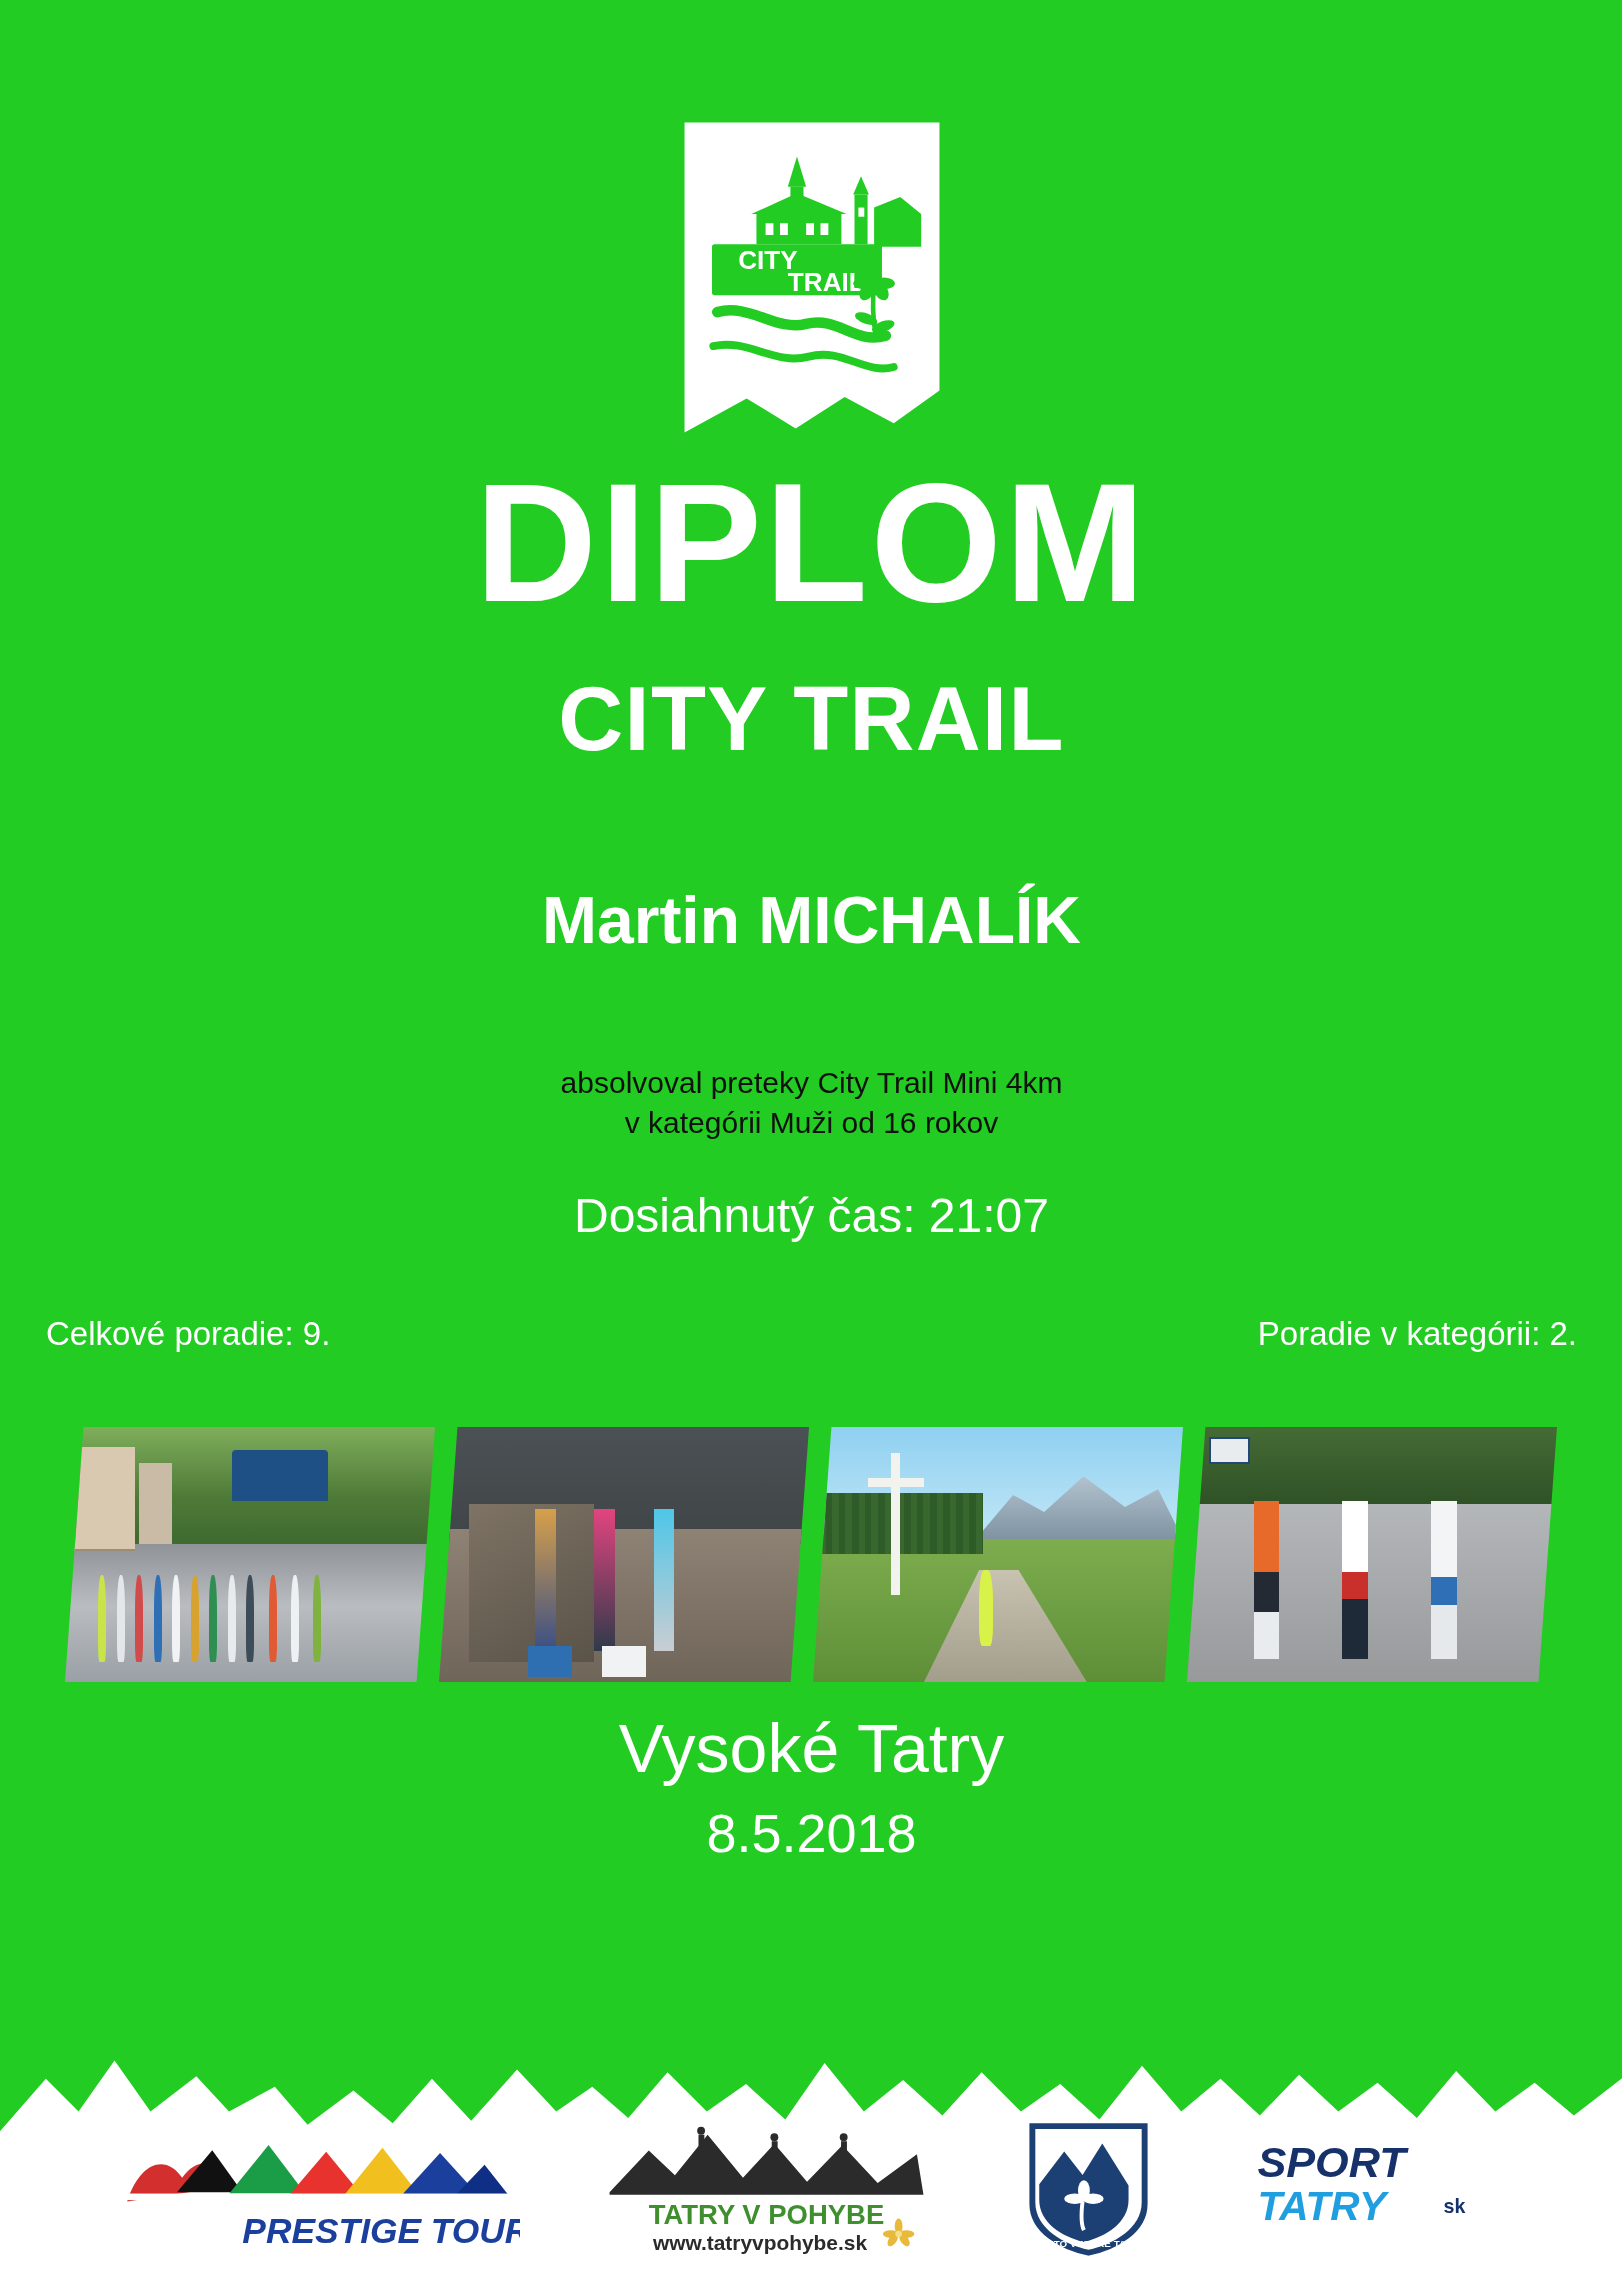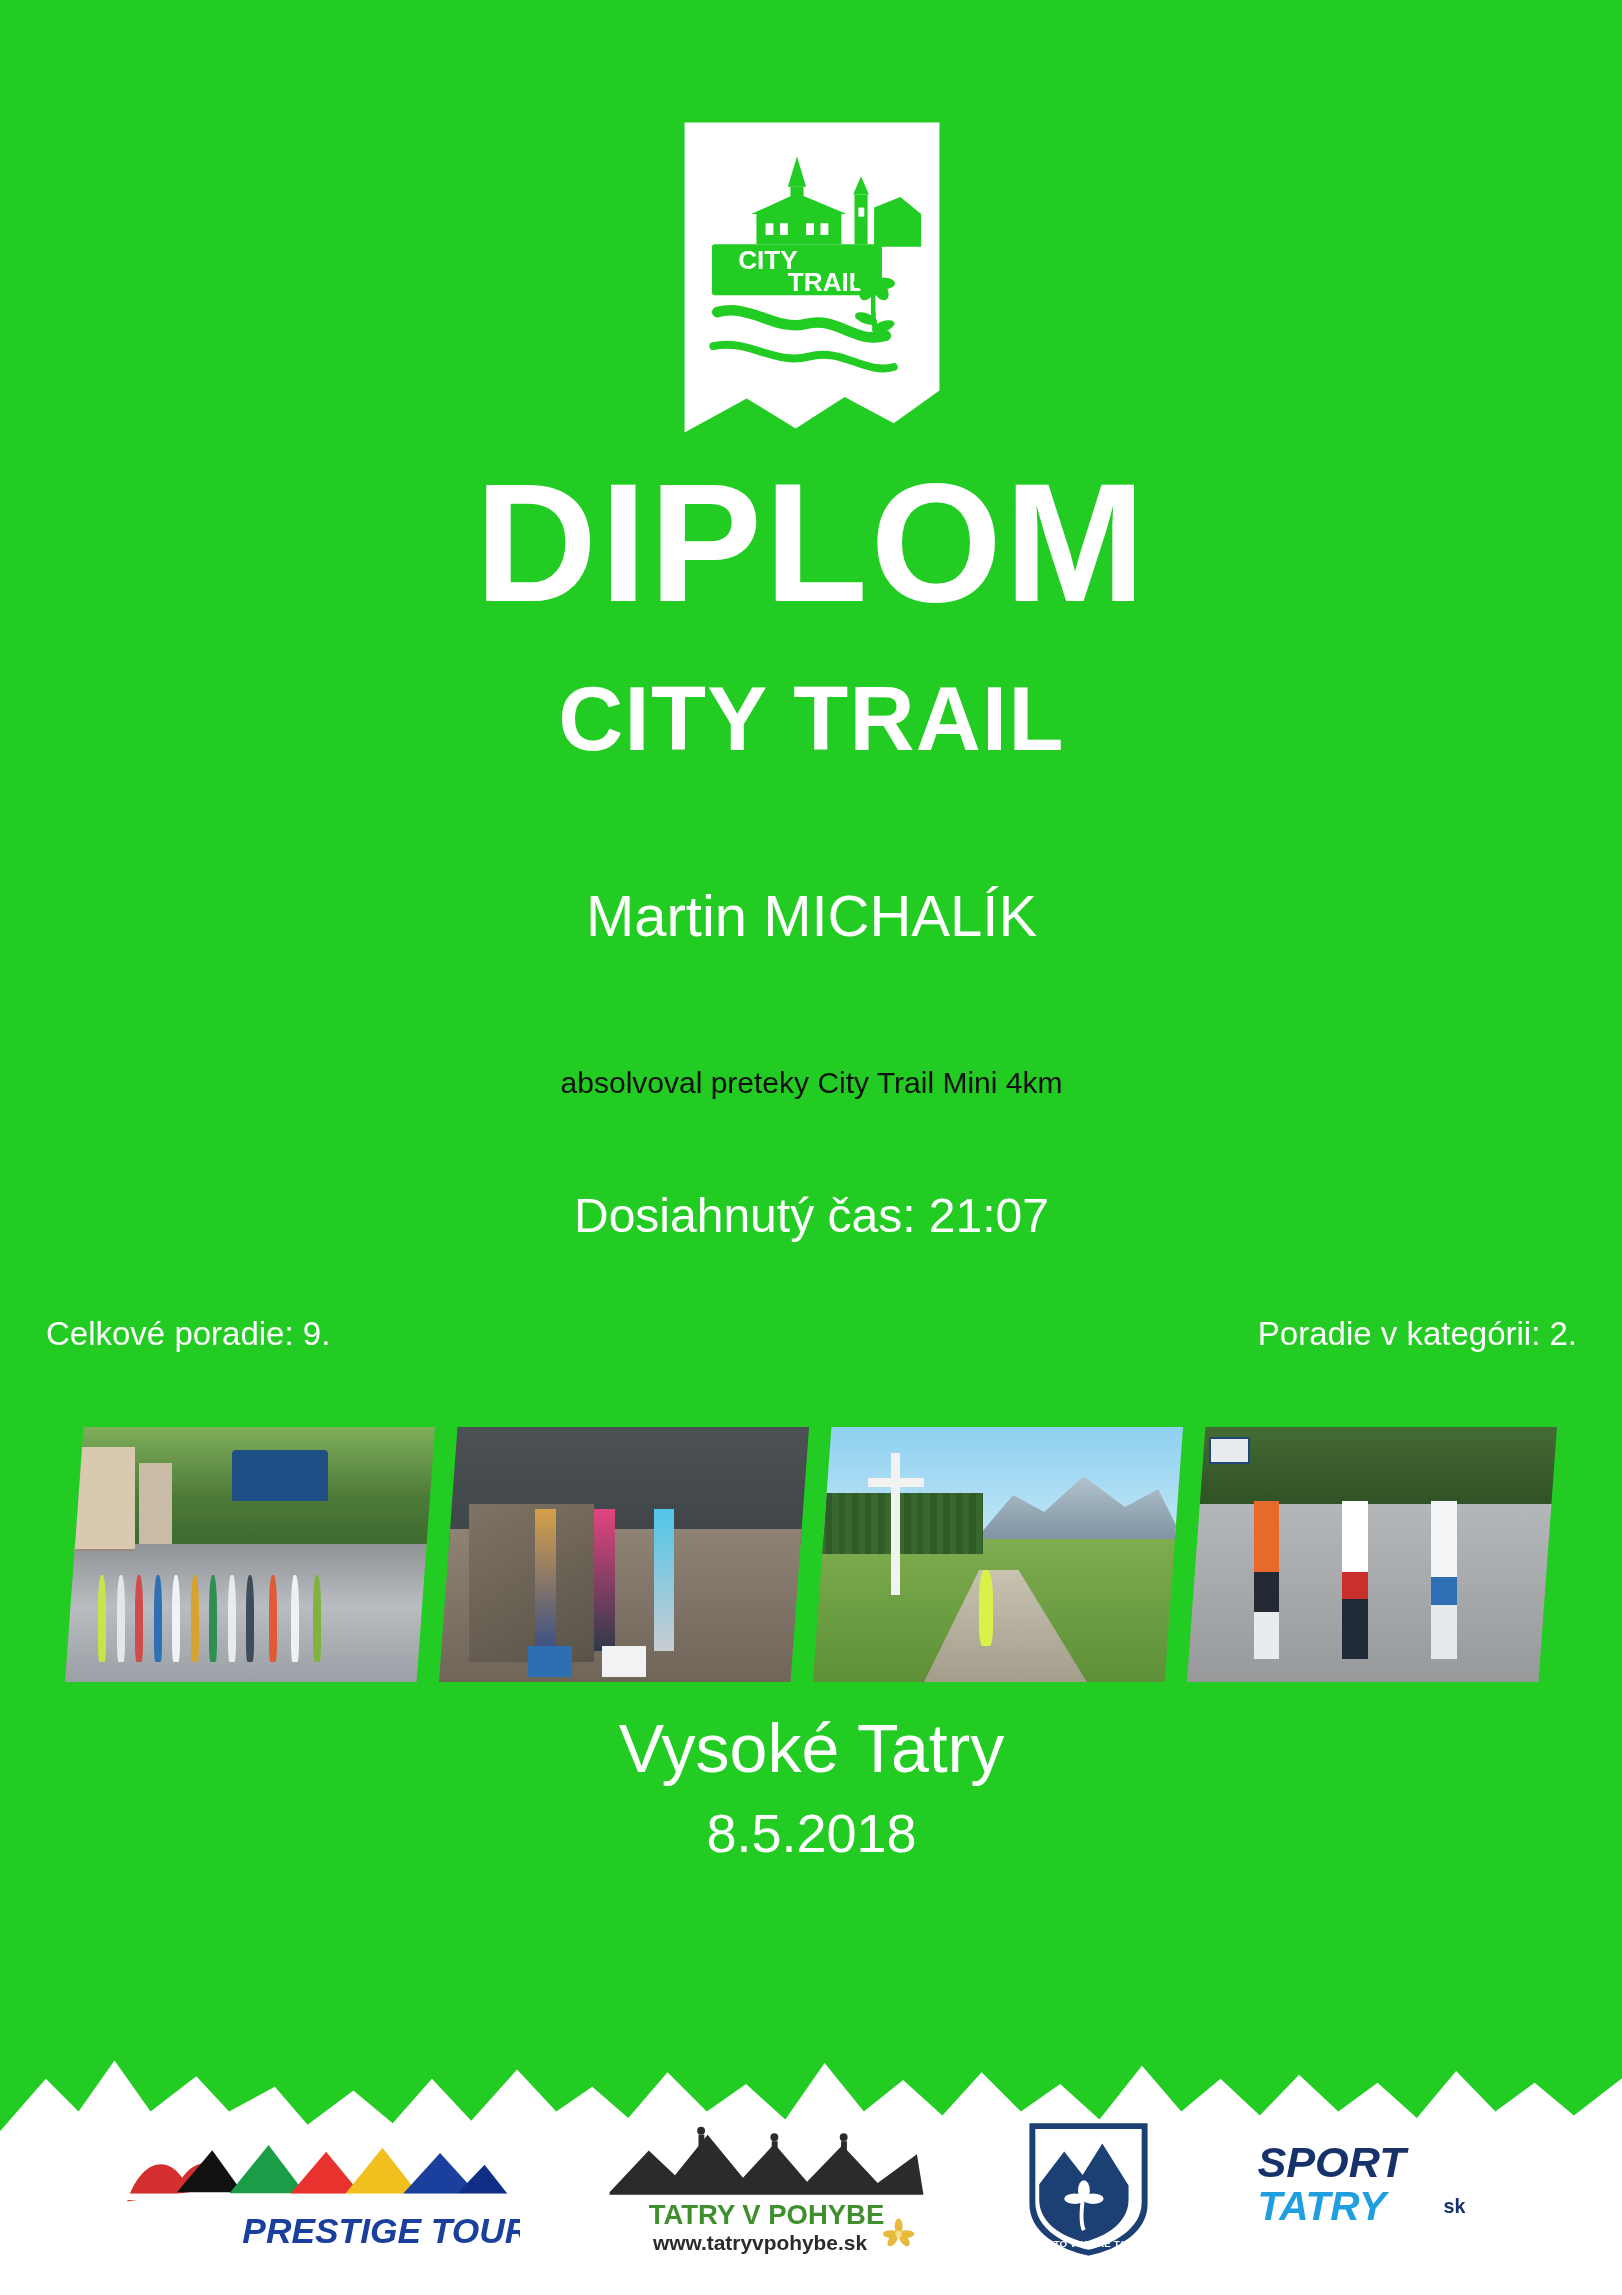--- a/index.html
+++ b/index.html
@@ -51,22 +51,22 @@
     letter-spacing: 1.3px;
     line-height: 1;
   }
   .athlete-name {
     position: absolute;
     top: 887px;
     left: 0;
     width: 100%;
     text-align: center;
     color: #ffffff;
-    font-size: 58px;
-    font-weight: normal;
+    font-size: 66px;
+    font-weight: bold;
     line-height: 1;
   }
 
   
   .desc {
     position: absolute;
     top: 1063px;
     left: 0;
     width: 100%;
     text-align: center;
@@ -288,20 +288,21 @@
     </g>
   </svg>
 </div>
 
 <div class="title-diplom">DIPLOM</div>
 <div class="title-citytrail">CITY TRAIL</div>
 <div class="athlete-name">Martin MICHALÍK</div>
 
 <div class="desc">
   <div>absolvoval preteky City Trail Mini 4km</div>
+  <div>v kategórii Muži od 16 rokov</div>
 </div>
 
 <div class="time-line">
   <span>Dosiahnutý čas:</span>
   <span>21:07</span>
 </div>
 
 <div class="rank-row">
   <span>Celkové poradie: 9.</span>
   <span>Poradie v kategórii: 2.</span>

